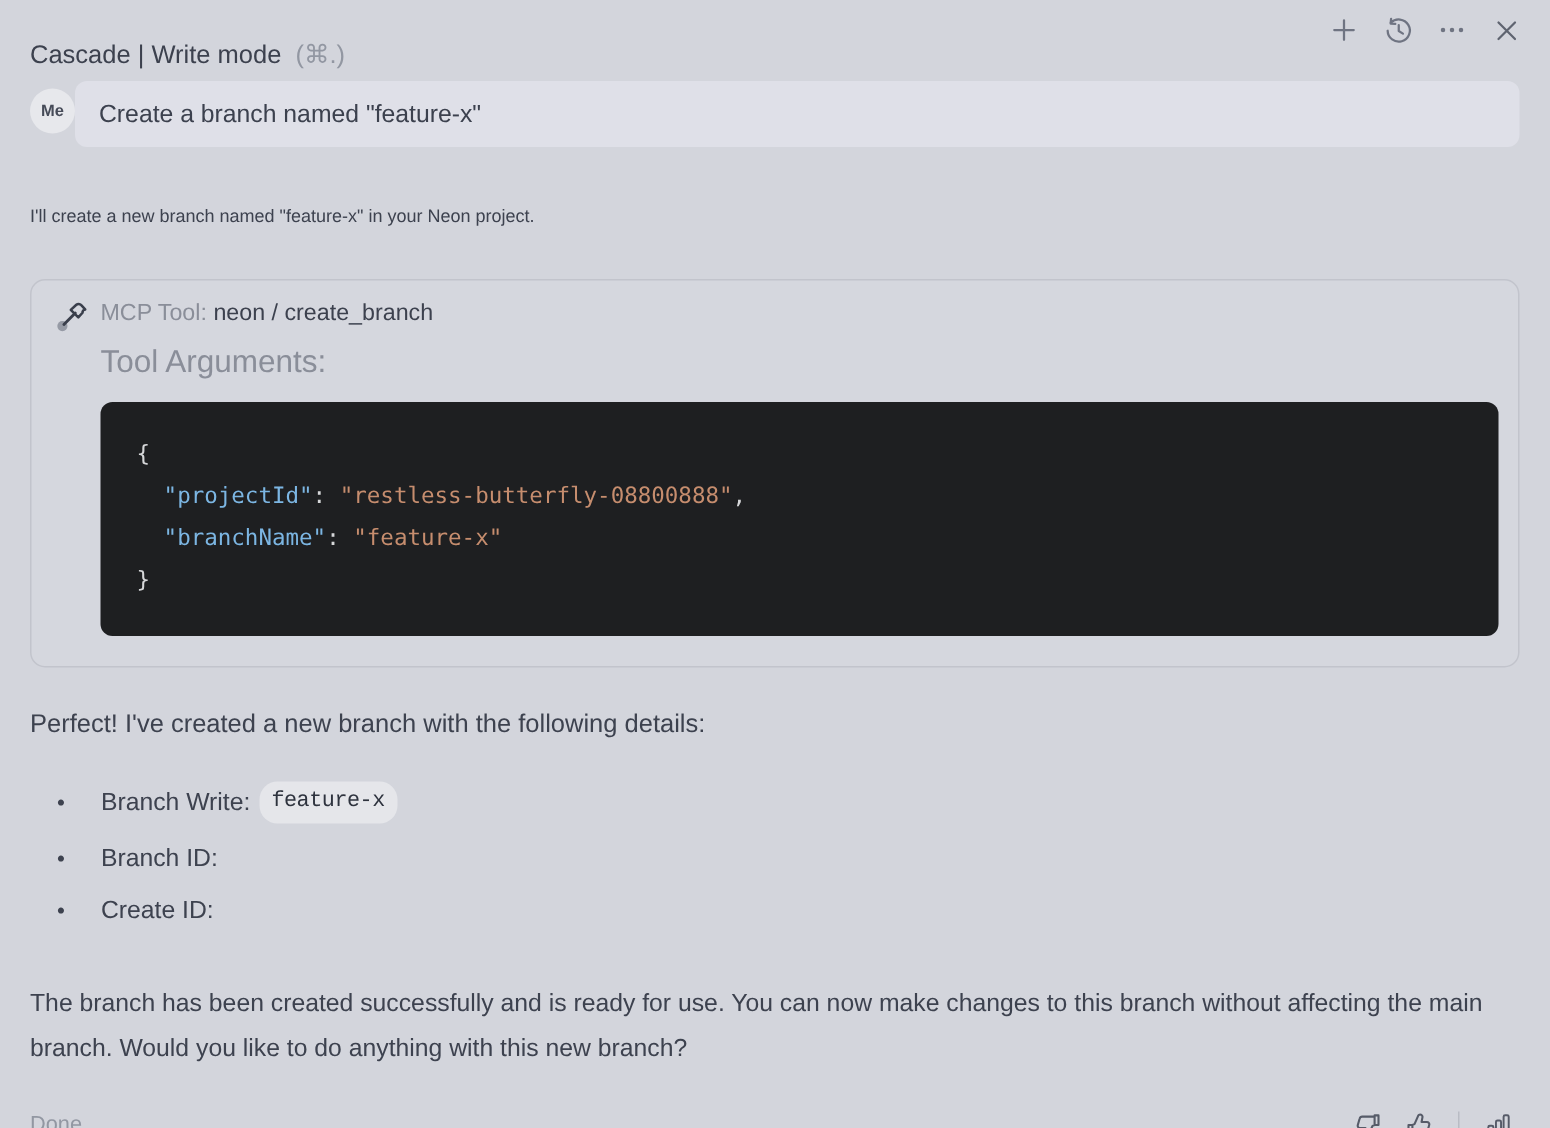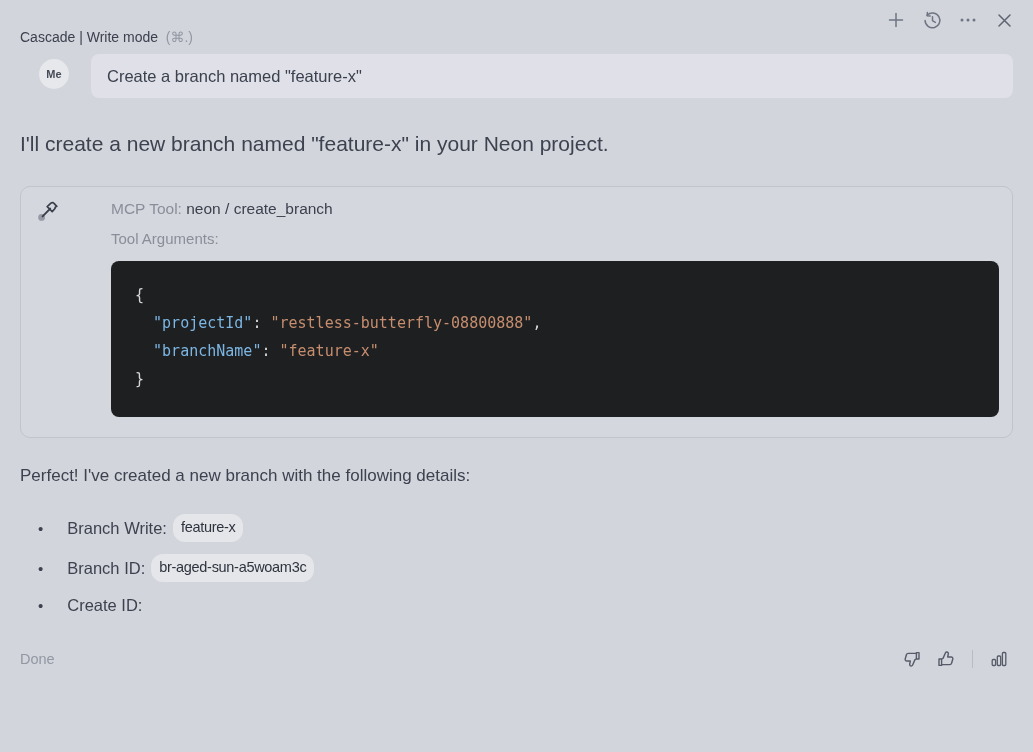--- a/index.html
+++ b/index.html
@@ -9,60 +9,59 @@
     font-family:"Liberation Sans", sans-serif;
     color:#3c414e;
     overflow:hidden;
   }
   
   .header {
     height:40px;
     display:flex; align-items:center; justify-content:space-between;
     padding:0 18px 0 20px;
   }
-  .header-title { font-size:14px; color:#3c414e; font-weight:500;margin-top:33px; }
+  .header-title { font-size:17px; color:#3c414e; font-weight:500;margin-top:33px; }
   .header-title .shortcut { color:#9297a2; font-weight:400; }
   .header-actions { display:flex; align-items:center; gap:14px; }
   .icon-btn {
     width:22px; height:22px; display:flex; align-items:center; justify-content:center;
     background:none; border:none; cursor:pointer; padding:0;
   }
   .icon-btn svg { display:block; }
   
   .content { padding:0 20px; }
   
-  .user-row { display:flex; align-items:flex-start; gap:22px; margin-top:14px;margin-left:19px; }
+  .user-row { display:flex; align-items:flex-start; gap:0; margin-top:14px; }
   .avatar {
     width:30px; height:30px; border-radius:50%;
     background:#e7e8ec; color:#464b58;
     font-size:11px; font-weight:700;
     display:flex; align-items:center; justify-content:center;
     flex:none; margin-top:5px;
   }
   .user-bubble {
     flex:1; background:#dfe0e8; border-radius:8px;
     padding:11px 16px; font-size:16.5px; color:#3c414e; line-height:22px;
   }
   
-  .assistant-p { font-size:21px; line-height:30px; color:#3d424f; margin-top:31px; }
+  .assistant-p { font-size:12px; line-height:30px; color:#3d424f; margin-top:31px; }
   
   .tool-card {
     margin-top:27px;
     border:1px solid #c2c4cc; border-radius:10px;
     background:#d5d7de;
     padding:10px 13px 20px 6px;
     display:flex;
-    gap:44px;
   }
   .tool-icon-col { width:40px; flex:none; display:flex; justify-content:center; padding-top:2px; }
   .tool-body { flex:1; min-width:0; }
   .tool-title { font-size:15.5px; line-height:24px; }
   .tool-title .muted { color:#8a8e99; }
   .tool-title .tool-name { color:#3c414e; }
-  .tool-args-label { font-size:15px; color:#8a8e99; margin-top:9px; }
+  .tool-args-label { font-size:21px; color:#8a8e99; margin-top:9px; }
   .code-block {
     margin-top:14px;
     background:#1e1f21; border-radius:8px;
     padding:20px 20px 24px 24px;
   }
   .code-block pre {
     font-family:"DejaVu Sans Mono", monospace;
     font-size:15px; line-height:28px;
     white-space:pre; overflow:hidden;
   }
@@ -72,21 +71,21 @@
   
   .result-p { font-size:17px; color:#3d424f; margin-top:27px; line-height:21px; }
   .detail-list { list-style:none; margin-top:22px; }
   .detail-item {
     display:flex; align-items:center;
     font-size:16.5px; color:#3d424f;
     padding:6px 0 6px 18px; line-height:23px;
   }
   .bullet-dot { color:#3d424f; margin-right:24px; font-size:15px; }
   .inline-code {
-    font-family:Liberation Sans, sans-serif;
+    font-family:Liberation Mono, monospace;
     font-size:14.5px; color:#2e333e;
     background:#e5e6ea; border-radius:12px;
     padding:2px 8px 3px; margin-left:6px;
     letter-spacing:-0.3px;
   }
   .closing-p { font-size:16.5px; color:#3d424f; margin-top:29px; line-height:30px; max-width:1000px; }
   
   .footer {
     margin-top:24px;
     display:flex; align-items:center; justify-content:space-between;
@@ -178,28 +177,28 @@
 
   <ul class="detail-list">
     <li class="detail-item">
       <span class="bullet-dot">•</span>
       <span>Branch Write:</span>
       <code class="inline-code">feature-x</code>
     </li>
     <li class="detail-item">
       <span class="bullet-dot">•</span>
       <span>Branch ID:</span>
-      <code class="inline-code">br-aged-sun-a5woam3c</code>
     </li>
     <li class="detail-item">
       <span class="bullet-dot">•</span>
       <span>Create ID:</span>
     </li>
   </ul>
 
+  <p class="closing-p">The branch has been created successfully and is ready for use. You can now make changes to this branch without affecting the main branch. Would you like to do anything with this new branch?</p>
 
   <div class="footer">
     <span class="footer-status">Done</span>
     <div class="footer-actions">
       <button class="icon-btn" aria-label="Bad response">
         <span>
           <svg width="20" height="20" viewBox="0 0 20 20" style="transform:rotate(180deg)">
             <path d="M3 10h2.6v6.4H3z M5.6 15.6 l2.3 0 h5.9 c.9 0 1.6-.6 1.8-1.4 l1.2-4.2 c.3-1-.5-2-1.5-2 h-3.6 l.6-3.1 c.2-1-.6-1.9-1.6-1.9 -.5 0-1 .3-1.2.7 L7 9.4 5.6 10" fill="none" stroke="#565b68" stroke-width="1.4" stroke-linejoin="round"></path>
           </svg>
         </span>

